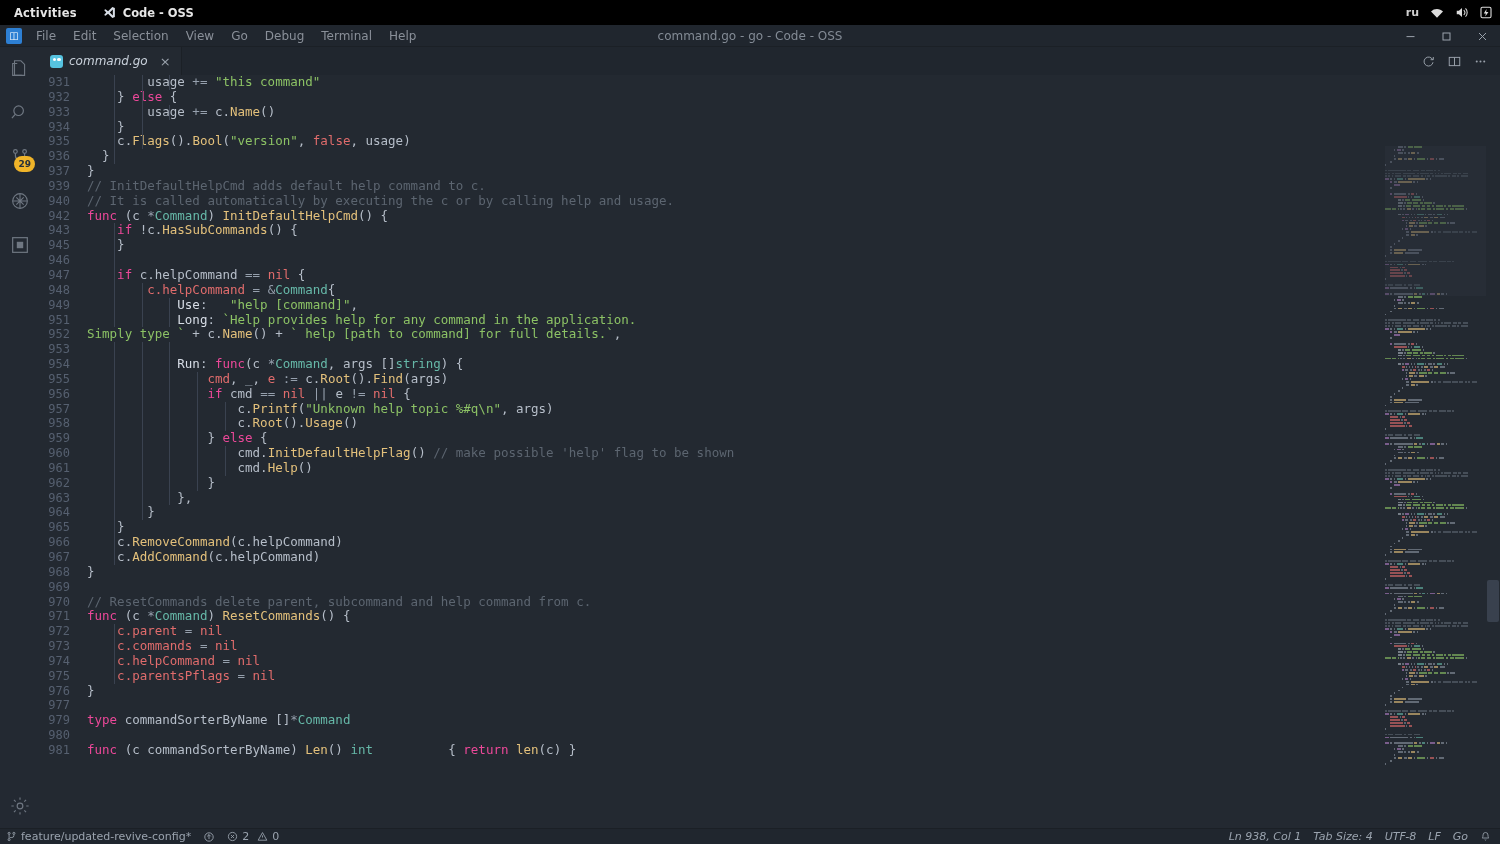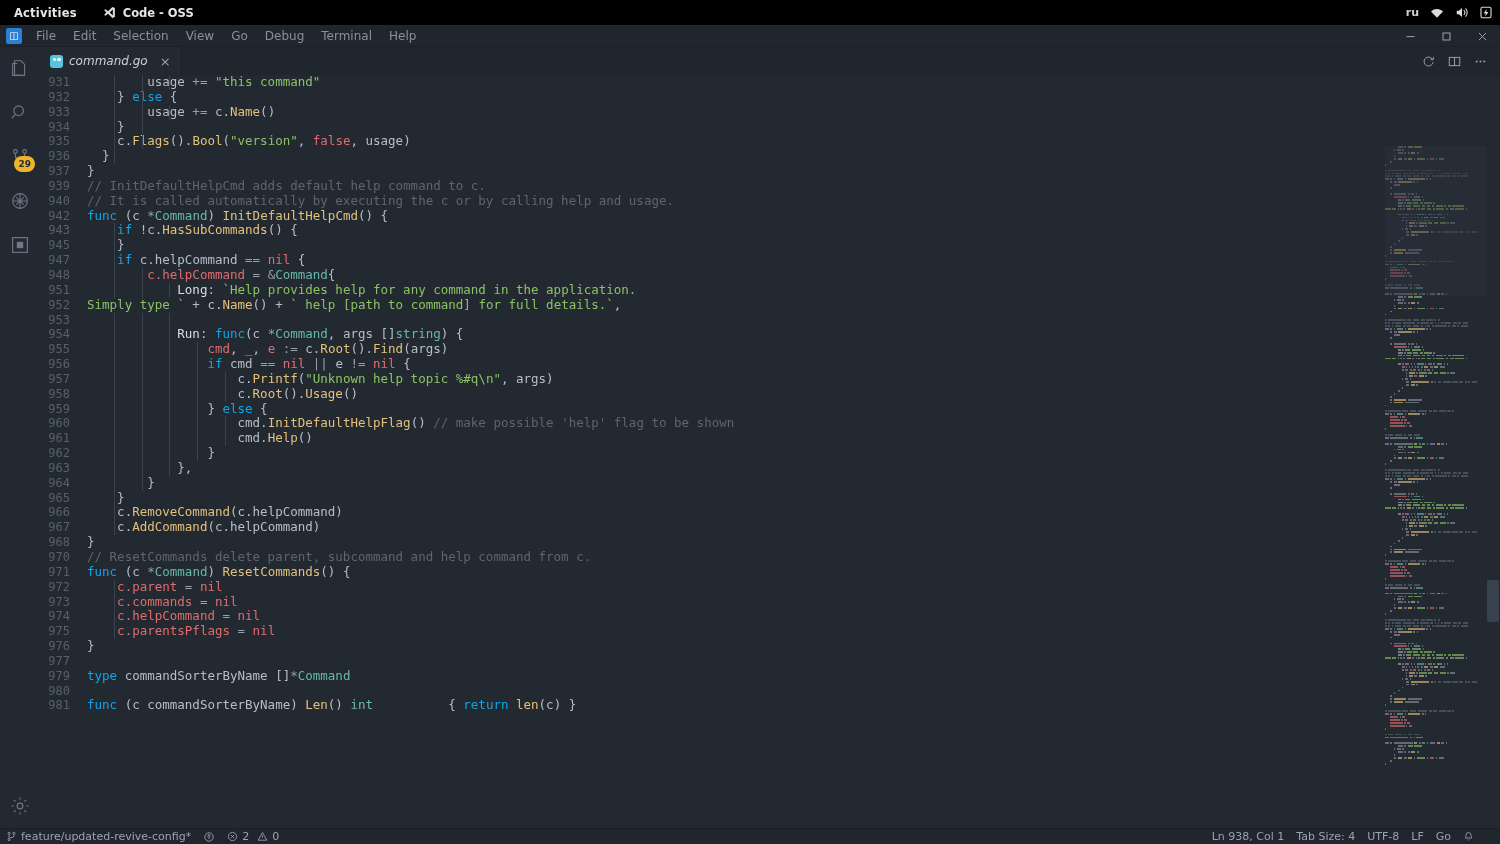--- a/index.html
+++ b/index.html
@@ -106,21 +106,21 @@
   .lnum {
     width:46px; flex:0 0 46px; text-align:right; padding-right:16px;
     color:#566070; font-size:12px; user-select:none;
   }
   .ltext { flex:1; position:relative; padding-left:1px; }
 
   
   .ig { position:absolute; top:0; bottom:0; width:1px; background:#3a4250; }
 
   
-  .kw   { color:#0ea5e9; }   
+  .kw   { color:#ec4899; }   
   .typ  { color:#66b8a8; }   
   .fn   { color:#e3c07b; }   
   .str  { color:#8cc265; }   
   .cmt  { color:#5c6570; font-style:normal; }
   .var  { color:#e06c6c; }
   .pln  { color:#b6bec9; }
   .lit  { color:#e06c6c; }   
   .op   { color:#96a0ad; }
   .prop { color:#d7dde6; }
 
@@ -136,21 +136,21 @@
   
   .vscroll { position:absolute; right:0; top:0; width:14px; bottom:0; background:transparent; }
   .vthumb { position:absolute; left:1px; right:1px; background:#39414e; border-radius:2px; }
 
   
   .statusbar {
     height:16px; background:#20262e; display:flex; align-items:center;
     font-size:11px; color:#9aa3ae; border-top:1px solid #1b2026;
   }
   .sb-left { display:flex; align-items:center; }
-  .sb-right { margin-left:auto; display:flex; align-items:center; padding-right:20px; }
+  .sb-right { margin-left:auto; display:flex; align-items:center; padding-right:3px;font-style:italic; }
   .sb-item { padding:0 6px; height:16px; display:flex; align-items:center; gap:4px; line-height:16px; }
   svg { display:block; }
 </style>
 </head>
 <body>
 
 <div class="gnome-bar">
   <div class="gnome-activities">Activities</div>
   <div class="gnome-app">
     <span>
@@ -189,20 +189,21 @@
   <div class="menubar">
     <div class="menu-item">File</div>
     <div class="menu-item">Edit</div>
     <div class="menu-item">Selection</div>
     <div class="menu-item">View</div>
     <div class="menu-item">Go</div>
     <div class="menu-item">Debug</div>
     <div class="menu-item">Terminal</div>
     <div class="menu-item">Help</div>
   </div>
+  <div class="title-center">command.go - go - Code - OSS</div>
   <div class="win-ctrls">
     <div class="win-btn">
       <svg width="11" height="11" viewBox="0 0 11 11">
           <path d="M1.5 5.6h8" stroke="currentColor" stroke-width="1"></path>
         </svg>
     </div>
     <div class="win-btn">
       <svg width="11" height="11" viewBox="0 0 11 11">
           <rect x="2" y="2" width="7" height="7" fill="none" stroke="currentColor" stroke-width="1"></rect>
         </svg>
@@ -309,40 +310,43 @@
           <div class="ln-row"><div class="lnum">933</div><div class="ltext"><span class="ig" style="left: 27.8px;"></span><span class="ig" style="left: 55.6px;"></span><span class="ig" style="left: 83.4px;"></span><span class="pln">        usage </span><span class="op">+= </span><span class="pln">c.</span><span class="fn">Name</span><span class="pln">()</span></div></div>
           <div class="ln-row"><div class="lnum">934</div><div class="ltext"><span class="ig" style="left: 27.8px;"></span><span class="ig" style="left: 55.6px;"></span><span class="pln">    }</span></div></div>
           <div class="ln-row"><div class="lnum">935</div><div class="ltext"><span class="ig" style="left: 27.8px;"></span><span class="ig" style="left: 55.6px;"></span><span class="pln">    c.</span><span class="fn">Flags</span><span class="pln">().</span><span class="fn">Bool</span><span class="pln">(</span><span class="str">"version"</span><span class="pln">, </span><span class="lit">false</span><span class="pln">, usage)</span></div></div>
           <div class="ln-row"><div class="lnum">936</div><div class="ltext"><span class="ig" style="left: 27.8px;"></span><span class="pln">  }</span></div></div>
           <div class="ln-row"><div class="lnum">937</div><div class="ltext"><span class="pln">}</span></div></div>
           <div class="ln-row"><div class="lnum">939</div><div class="ltext"><span class="cmt">// InitDefaultHelpCmd adds default help command to c.</span></div></div>
           <div class="ln-row"><div class="lnum">940</div><div class="ltext"><span class="cmt">// It is called automatically by executing the c or by calling help and usage.</span></div></div>
           <div class="ln-row"><div class="lnum">942</div><div class="ltext"><span class="kw">func</span><span class="pln"> (c </span><span class="op">*</span><span class="typ">Command</span><span class="pln">) </span><span class="fn">InitDefaultHelpCmd</span><span class="pln">() {</span></div></div>
           <div class="ln-row"><div class="lnum">943</div><div class="ltext"><span class="ig" style="left: 27.8px;"></span><span class="pln">    </span><span class="kw">if</span><span class="pln"> !c.</span><span class="fn">HasSubCommands</span><span class="pln">() {</span></div></div>
           <div class="ln-row"><div class="lnum">945</div><div class="ltext"><span class="ig" style="left: 27.8px;"></span><span class="pln">    }</span></div></div>
+          <div class="ln-row"><div class="lnum">946</div><div class="ltext"><span class="ig" style="left: 27.8px;"></span>&nbsp;</div></div>
           <div class="ln-row"><div class="lnum">947</div><div class="ltext"><span class="ig" style="left: 27.8px;"></span><span class="pln">    </span><span class="kw">if</span><span class="pln"> c.helpCommand </span><span class="op">== </span><span class="lit">nil</span><span class="pln"> {</span></div></div>
           <div class="ln-row"><div class="lnum">948</div><div class="ltext"><span class="ig" style="left: 27.8px;"></span><span class="ig" style="left: 55.6px;"></span><span class="pln">        </span><span class="var">c.helpCommand</span><span class="op"> = </span><span class="op">&amp;</span><span class="typ">Command</span><span class="pln">{</span></div></div>
+          <div class="ln-row"><div class="lnum">949</div><div class="ltext"><span class="ig" style="left: 27.8px;"></span><span class="ig" style="left: 55.6px;"></span><span class="ig" style="left: 83.4px;"></span><span class="pln">            </span><span class="prop">Use</span><span class="pln">:   </span><span class="str">"help [command]"</span><span class="pln">,</span></div></div>
           <div class="ln-row"><div class="lnum">951</div><div class="ltext"><span class="ig" style="left: 27.8px;"></span><span class="ig" style="left: 55.6px;"></span><span class="ig" style="left: 83.4px;"></span><span class="pln">            </span><span class="prop">Long</span><span class="pln">: </span><span class="str">`Help provides help for any command in the application.</span></div></div>
           <div class="ln-row"><div class="lnum">952</div><div class="ltext"><span class="str">Simply type `</span><span class="pln"> + c.</span><span class="fn">Name</span><span class="pln">() + </span><span class="str">` help [path to command] for full details.`</span><span class="pln">,</span></div></div>
           <div class="ln-row"><div class="lnum">953</div><div class="ltext"><span class="ig" style="left: 27.8px;"></span><span class="ig" style="left: 55.6px;"></span><span class="ig" style="left: 83.4px;"></span>&nbsp;</div></div>
           <div class="ln-row"><div class="lnum">954</div><div class="ltext"><span class="ig" style="left: 27.8px;"></span><span class="ig" style="left: 55.6px;"></span><span class="ig" style="left: 83.4px;"></span><span class="pln">            </span><span class="prop">Run</span><span class="pln">: </span><span class="kw">func</span><span class="pln">(c </span><span class="op">*</span><span class="typ">Command</span><span class="pln">, args []</span><span class="typ">string</span><span class="pln">) {</span></div></div>
           <div class="ln-row"><div class="lnum">955</div><div class="ltext"><span class="ig" style="left: 27.8px;"></span><span class="ig" style="left: 55.6px;"></span><span class="ig" style="left: 83.4px;"></span><span class="ig" style="left: 111.2px;"></span><span class="pln">                </span><span class="var">cmd</span><span class="pln">, </span><span class="op">_</span><span class="pln">, </span><span class="var">e</span><span class="pln"> </span><span class="op">:= </span><span class="pln">c.</span><span class="fn">Root</span><span class="pln">().</span><span class="fn">Find</span><span class="pln">(args)</span></div></div>
           <div class="ln-row"><div class="lnum">956</div><div class="ltext"><span class="ig" style="left: 27.8px;"></span><span class="ig" style="left: 55.6px;"></span><span class="ig" style="left: 83.4px;"></span><span class="ig" style="left: 111.2px;"></span><span class="pln">                </span><span class="kw">if</span><span class="pln"> cmd </span><span class="op">== </span><span class="lit">nil</span><span class="pln"> </span><span class="op">|| </span><span class="pln">e </span><span class="op">!= </span><span class="lit">nil</span><span class="pln"> {</span></div></div>
           <div class="ln-row"><div class="lnum">957</div><div class="ltext"><span class="ig" style="left: 27.8px;"></span><span class="ig" style="left: 55.6px;"></span><span class="ig" style="left: 83.4px;"></span><span class="ig" style="left: 111.2px;"></span><span class="ig" style="left: 139px;"></span><span class="pln">                    c.</span><span class="fn">Printf</span><span class="pln">(</span><span class="str">"Unknown help topic %#q\n"</span><span class="pln">, args)</span></div></div>
           <div class="ln-row"><div class="lnum">958</div><div class="ltext"><span class="ig" style="left: 27.8px;"></span><span class="ig" style="left: 55.6px;"></span><span class="ig" style="left: 83.4px;"></span><span class="ig" style="left: 111.2px;"></span><span class="ig" style="left: 139px;"></span><span class="pln">                    c.</span><span class="fn">Root</span><span class="pln">().</span><span class="fn">Usage</span><span class="pln">()</span></div></div>
           <div class="ln-row"><div class="lnum">959</div><div class="ltext"><span class="ig" style="left: 27.8px;"></span><span class="ig" style="left: 55.6px;"></span><span class="ig" style="left: 83.4px;"></span><span class="ig" style="left: 111.2px;"></span><span class="pln">                } </span><span class="kw">else</span><span class="pln"> {</span></div></div>
           <div class="ln-row"><div class="lnum">960</div><div class="ltext"><span class="ig" style="left: 27.8px;"></span><span class="ig" style="left: 55.6px;"></span><span class="ig" style="left: 83.4px;"></span><span class="ig" style="left: 111.2px;"></span><span class="ig" style="left: 139px;"></span><span class="pln">                    cmd.</span><span class="fn">InitDefaultHelpFlag</span><span class="pln">() </span><span class="cmt">// make possible 'help' flag to be shown</span></div></div>
           <div class="ln-row"><div class="lnum">961</div><div class="ltext"><span class="ig" style="left: 27.8px;"></span><span class="ig" style="left: 55.6px;"></span><span class="ig" style="left: 83.4px;"></span><span class="ig" style="left: 111.2px;"></span><span class="ig" style="left: 139px;"></span><span class="pln">                    cmd.</span><span class="fn">Help</span><span class="pln">()</span></div></div>
           <div class="ln-row"><div class="lnum">962</div><div class="ltext"><span class="ig" style="left: 27.8px;"></span><span class="ig" style="left: 55.6px;"></span><span class="ig" style="left: 83.4px;"></span><span class="ig" style="left: 111.2px;"></span><span class="pln">                }</span></div></div>
           <div class="ln-row"><div class="lnum">963</div><div class="ltext"><span class="ig" style="left: 27.8px;"></span><span class="ig" style="left: 55.6px;"></span><span class="ig" style="left: 83.4px;"></span><span class="pln">            },</span></div></div>
           <div class="ln-row"><div class="lnum">964</div><div class="ltext"><span class="ig" style="left: 27.8px;"></span><span class="ig" style="left: 55.6px;"></span><span class="pln">        }</span></div></div>
           <div class="ln-row"><div class="lnum">965</div><div class="ltext"><span class="ig" style="left: 27.8px;"></span><span class="pln">    }</span></div></div>
           <div class="ln-row"><div class="lnum">966</div><div class="ltext"><span class="ig" style="left: 27.8px;"></span><span class="pln">    c.</span><span class="fn">RemoveCommand</span><span class="pln">(c.helpCommand)</span></div></div>
           <div class="ln-row"><div class="lnum">967</div><div class="ltext"><span class="ig" style="left: 27.8px;"></span><span class="pln">    c.</span><span class="fn">AddCommand</span><span class="pln">(c.helpCommand)</span></div></div>
           <div class="ln-row"><div class="lnum">968</div><div class="ltext"><span class="pln">}</span></div></div>
+          <div class="ln-row"><div class="lnum">969</div><div class="ltext">&nbsp;</div></div>
           <div class="ln-row"><div class="lnum">970</div><div class="ltext"><span class="cmt">// ResetCommands delete parent, subcommand and help command from c.</span></div></div>
           <div class="ln-row"><div class="lnum">971</div><div class="ltext"><span class="kw">func</span><span class="pln"> (c </span><span class="op">*</span><span class="typ">Command</span><span class="pln">) </span><span class="fn">ResetCommands</span><span class="pln">() {</span></div></div>
           <div class="ln-row"><div class="lnum">972</div><div class="ltext"><span class="ig" style="left: 27.8px;"></span><span class="pln">    </span><span class="var">c.parent</span><span class="op"> = </span><span class="lit">nil</span></div></div>
           <div class="ln-row"><div class="lnum">973</div><div class="ltext"><span class="ig" style="left: 27.8px;"></span><span class="pln">    </span><span class="var">c.commands</span><span class="op"> = </span><span class="lit">nil</span></div></div>
           <div class="ln-row"><div class="lnum">974</div><div class="ltext"><span class="ig" style="left: 27.8px;"></span><span class="pln">    </span><span class="var">c.helpCommand</span><span class="op"> = </span><span class="lit">nil</span></div></div>
           <div class="ln-row"><div class="lnum">975</div><div class="ltext"><span class="ig" style="left: 27.8px;"></span><span class="pln">    </span><span class="var">c.parentsPflags</span><span class="op"> = </span><span class="lit">nil</span></div></div>
           <div class="ln-row"><div class="lnum">976</div><div class="ltext"><span class="pln">}</span></div></div>
           <div class="ln-row"><div class="lnum">977</div><div class="ltext">&nbsp;</div></div>
           <div class="ln-row"><div class="lnum">979</div><div class="ltext"><span class="kw">type</span><span class="pln"> commandSorterByName []</span><span class="op">*</span><span class="typ">Command</span></div></div>
           <div class="ln-row"><div class="lnum">980</div><div class="ltext">&nbsp;</div></div>

